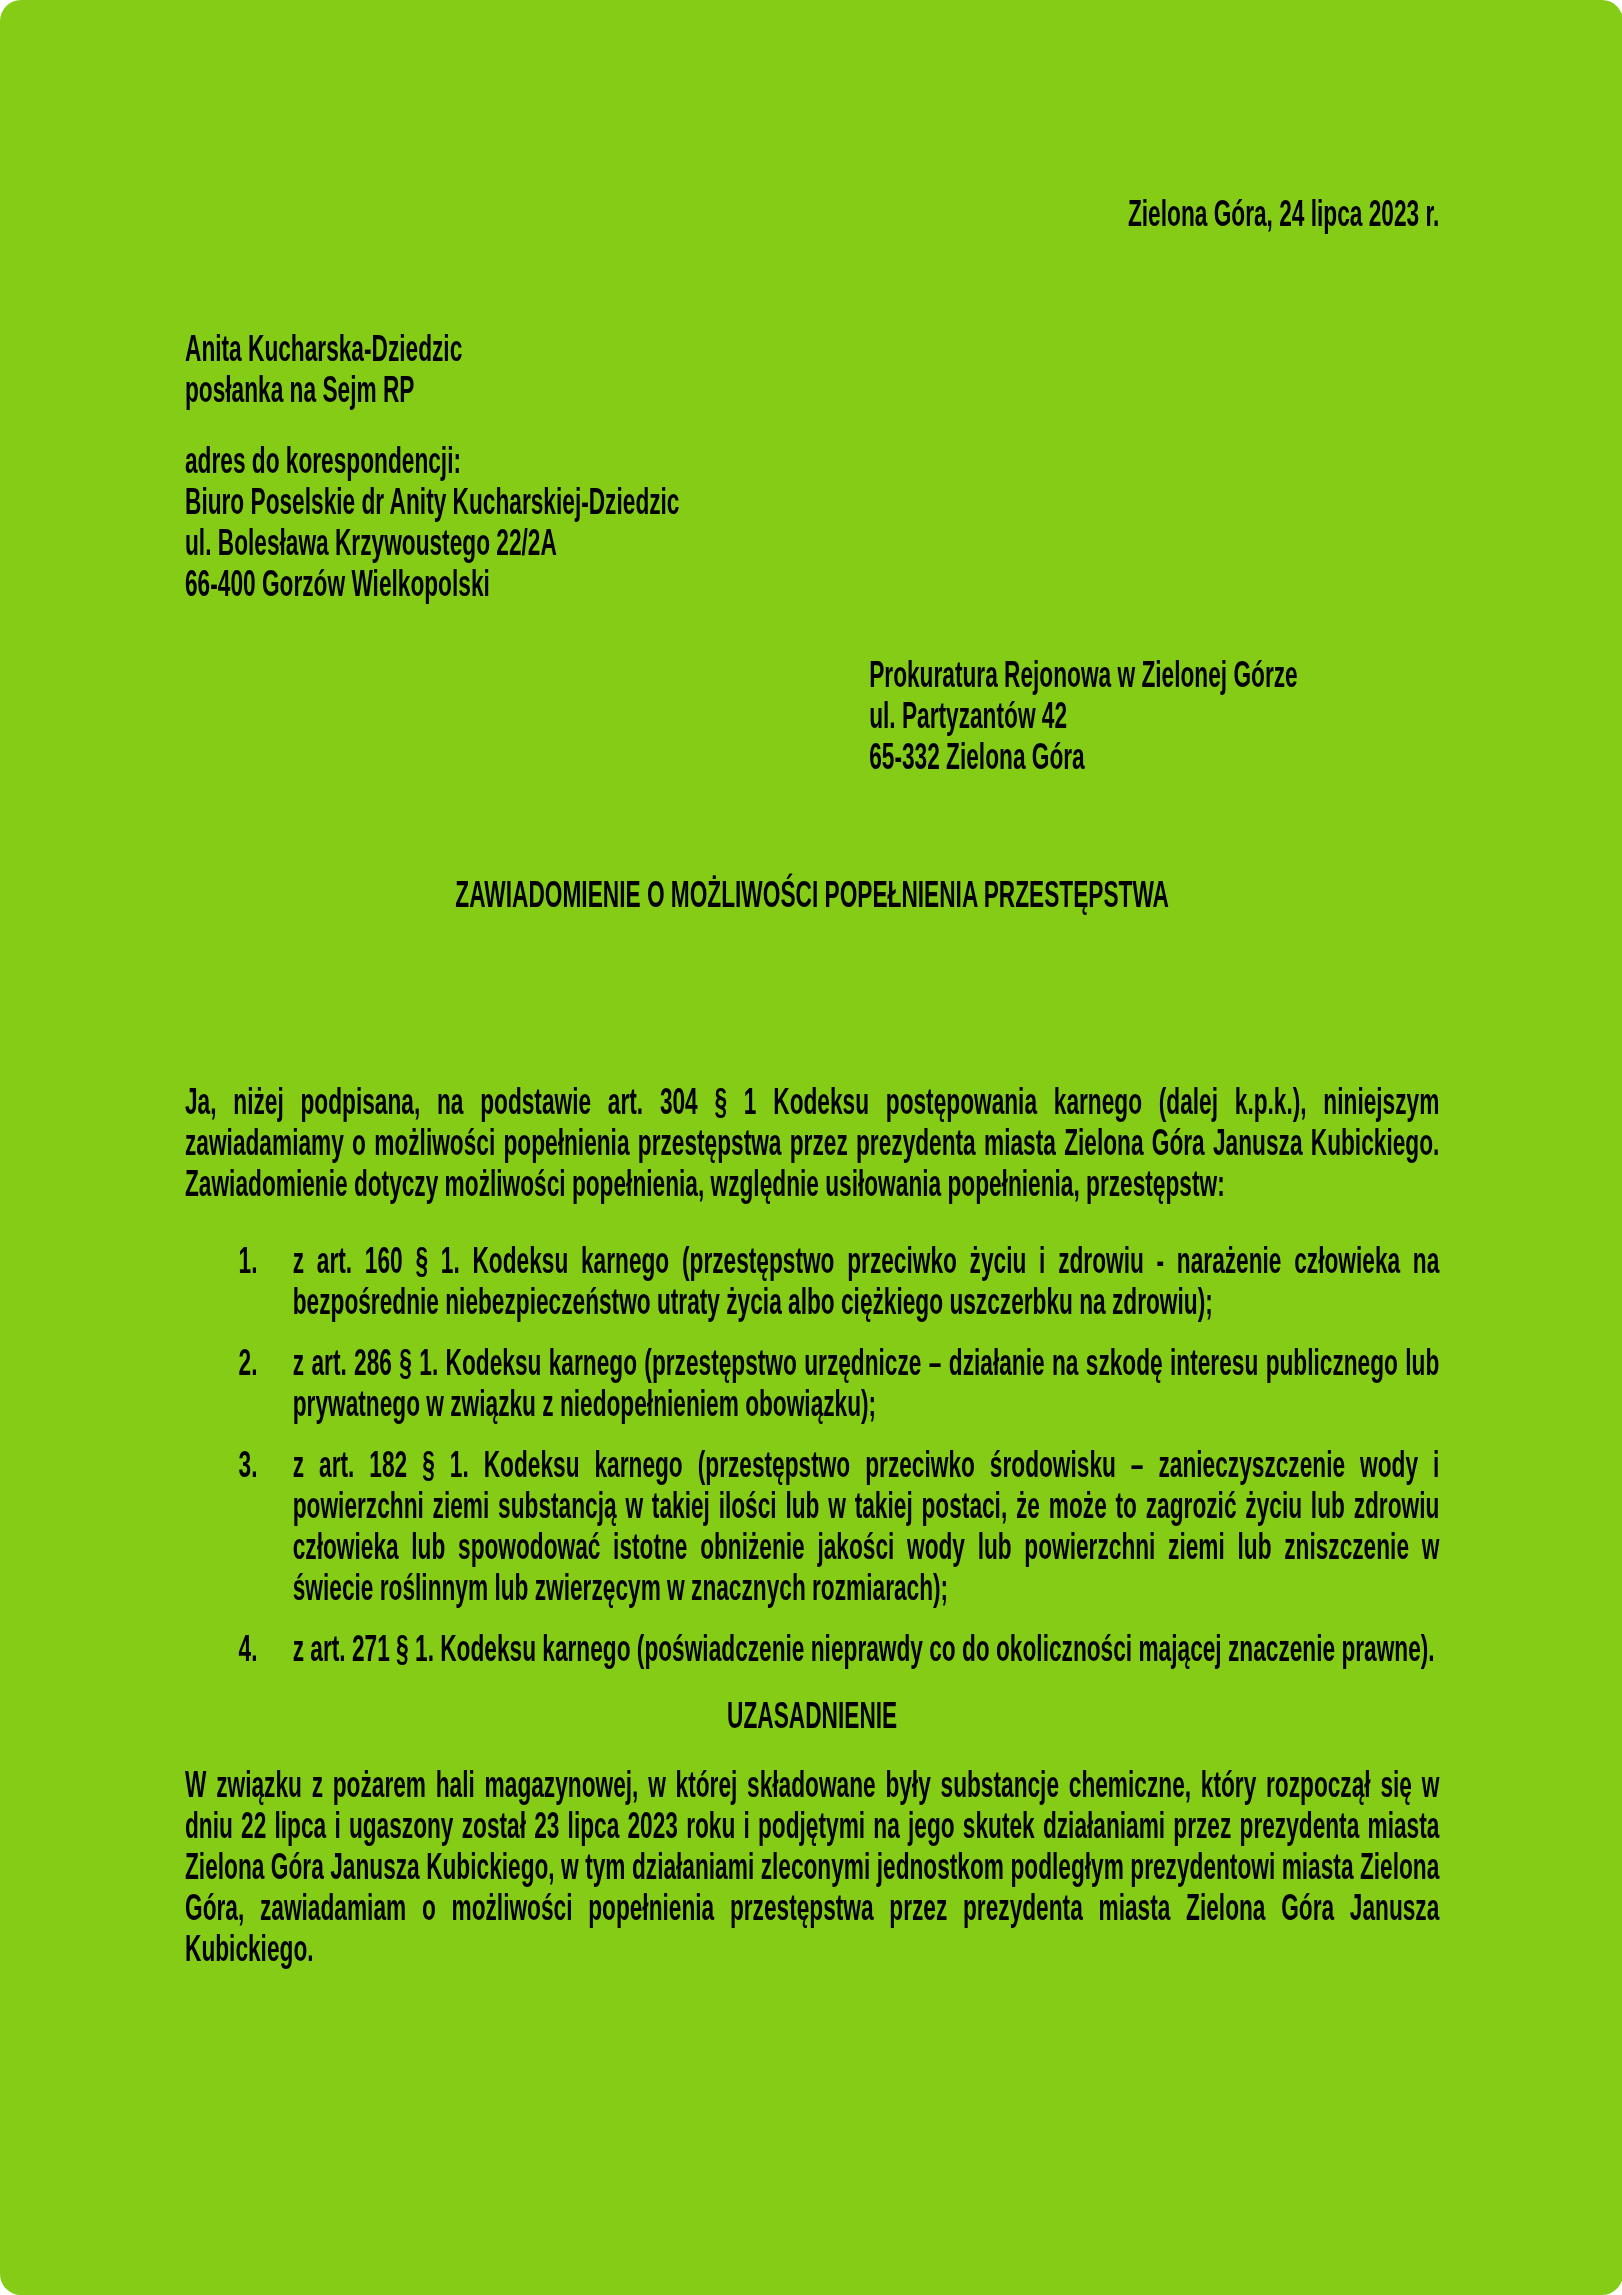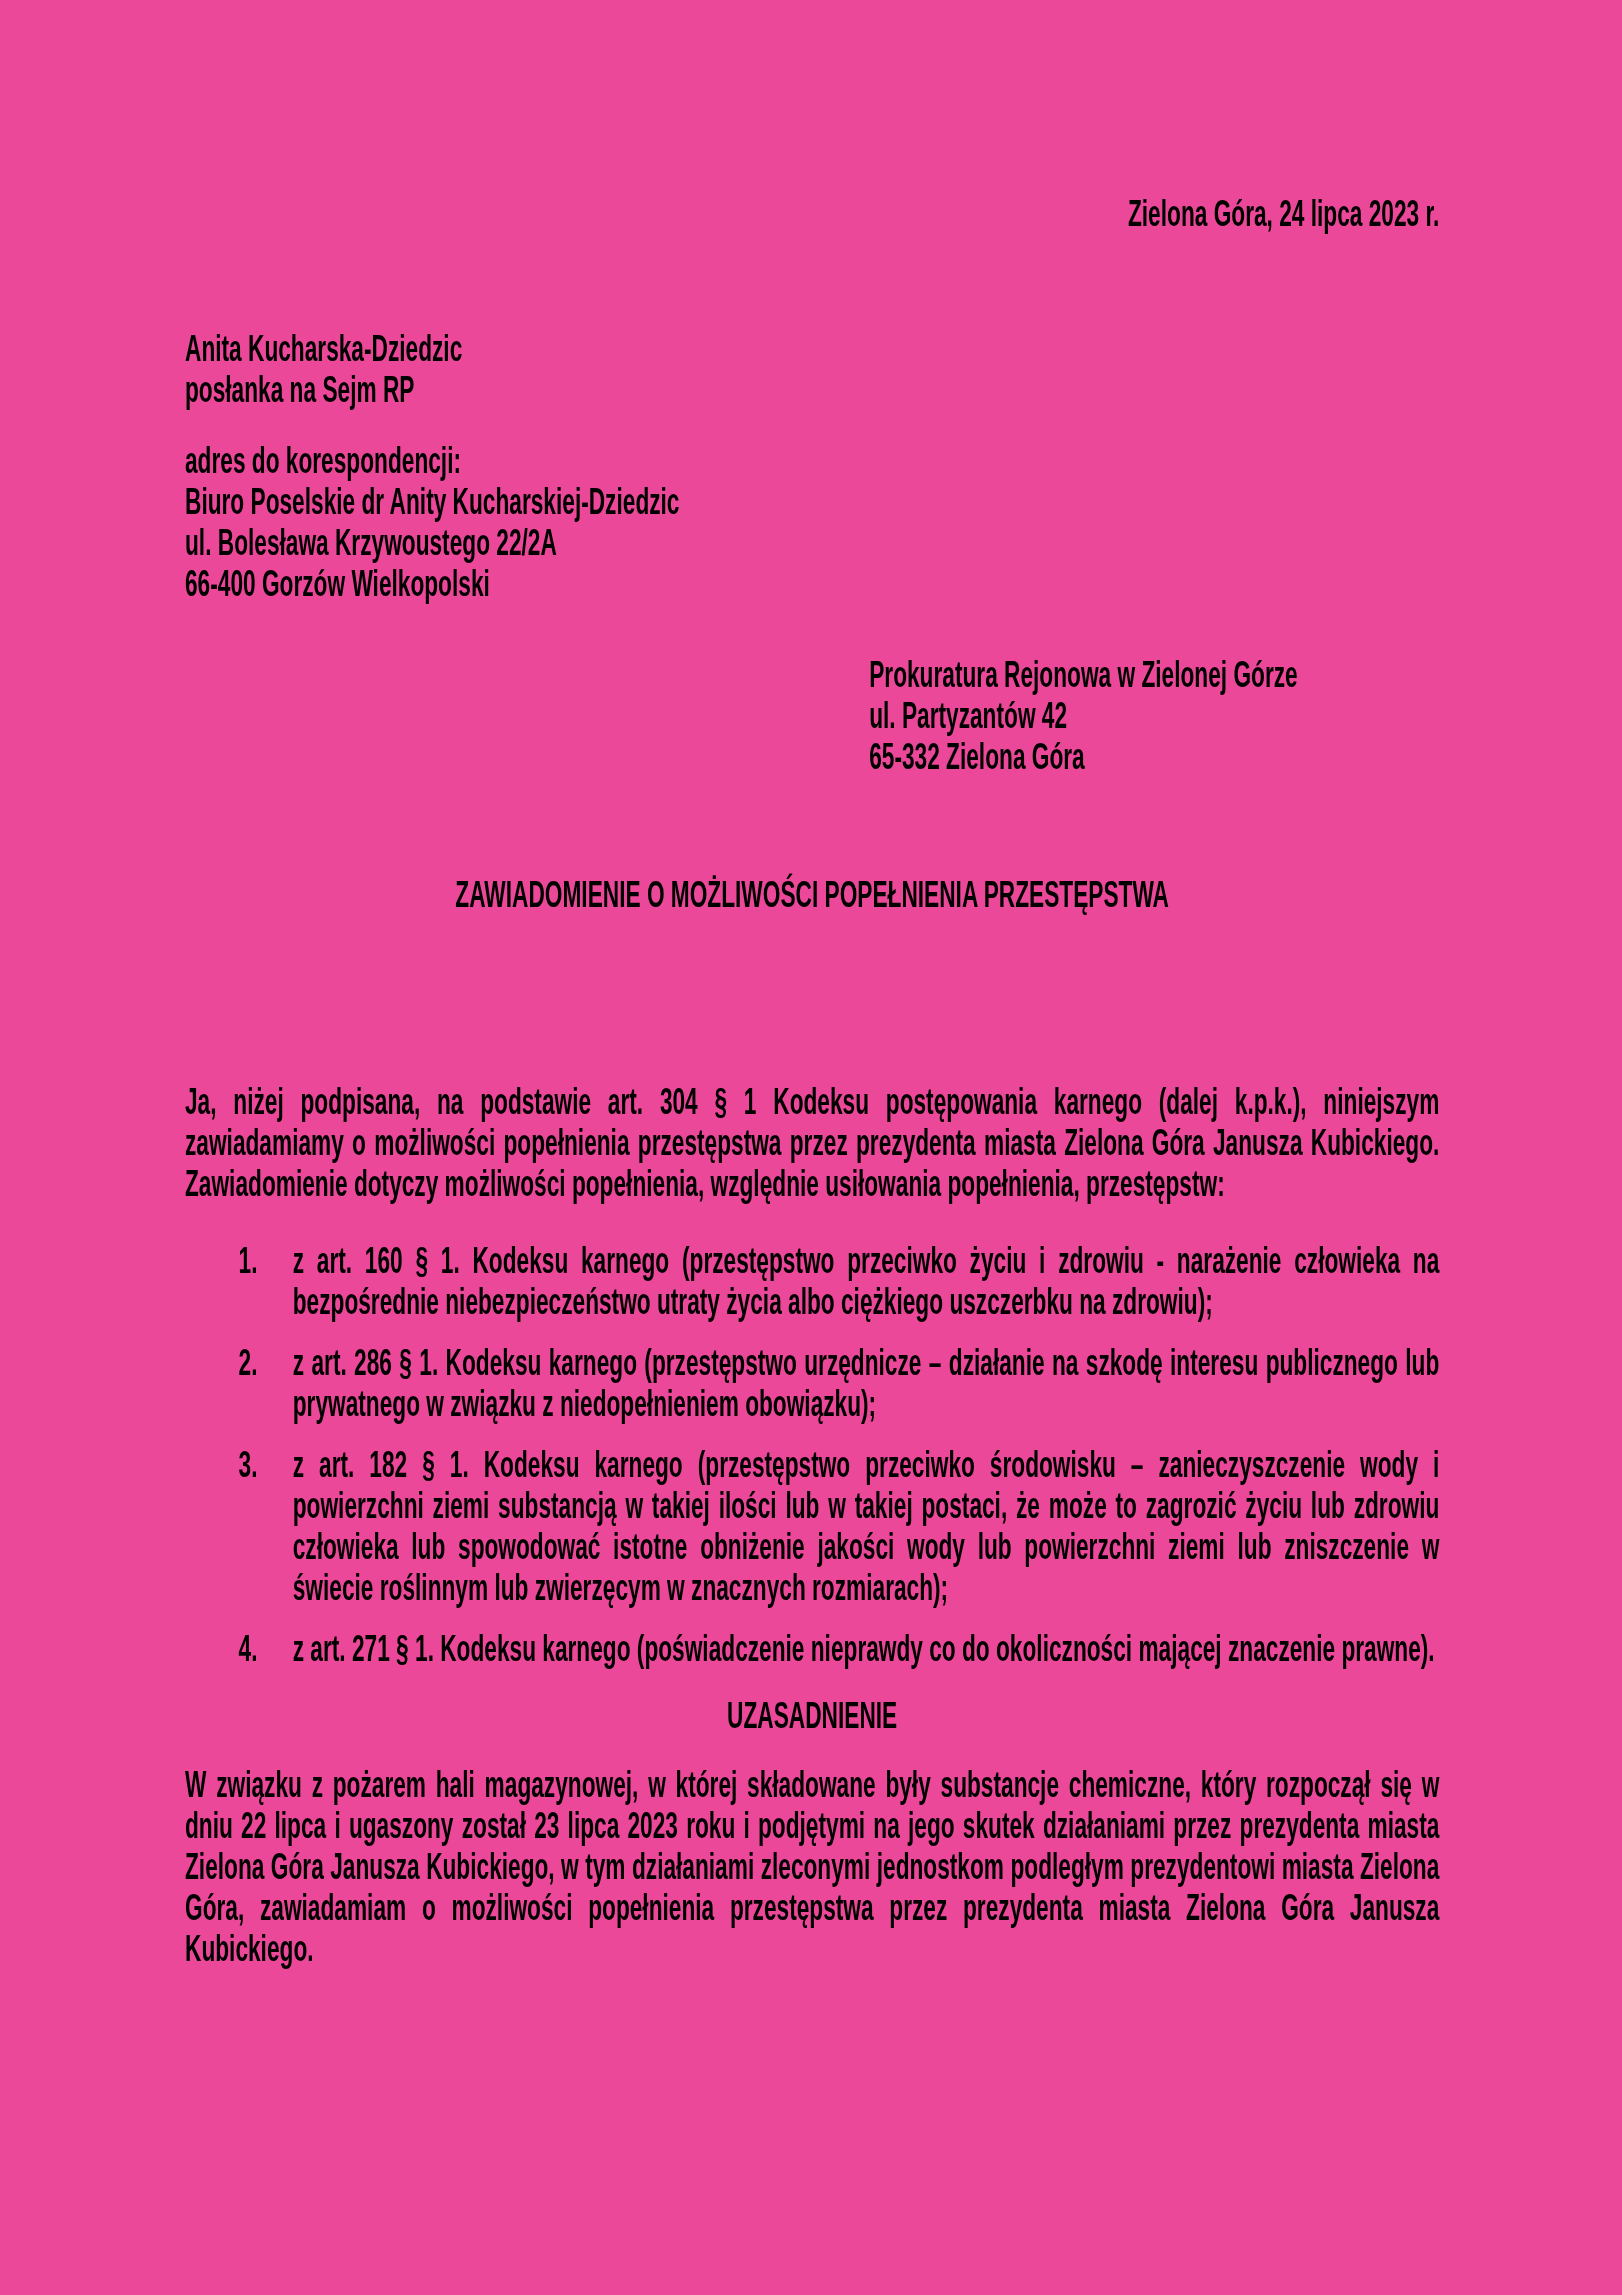--- a/index.html
+++ b/index.html
@@ -5,25 +5,26 @@
   html, body {
     margin: 0;
     padding: 0;
     overflow: hidden;
     background: #ffffff;
   }
   .page {
     position: relative;
     width: 1623px;
     height: 2295px;
-    background: #ec4899;
+    background: #84cc16;
     font-family: "Liberation Sans", sans-serif;
     font-weight: 700;
     color: #000000;
     overflow: hidden;
+    border-radius: 21px;
   }
   
   .scale {
     position: absolute;
     top: 193px;
     left: 185px;
     width: 1991px;
     transform: scaleX(0.63);
     transform-origin: 0 0;
     font-size: 36px;

